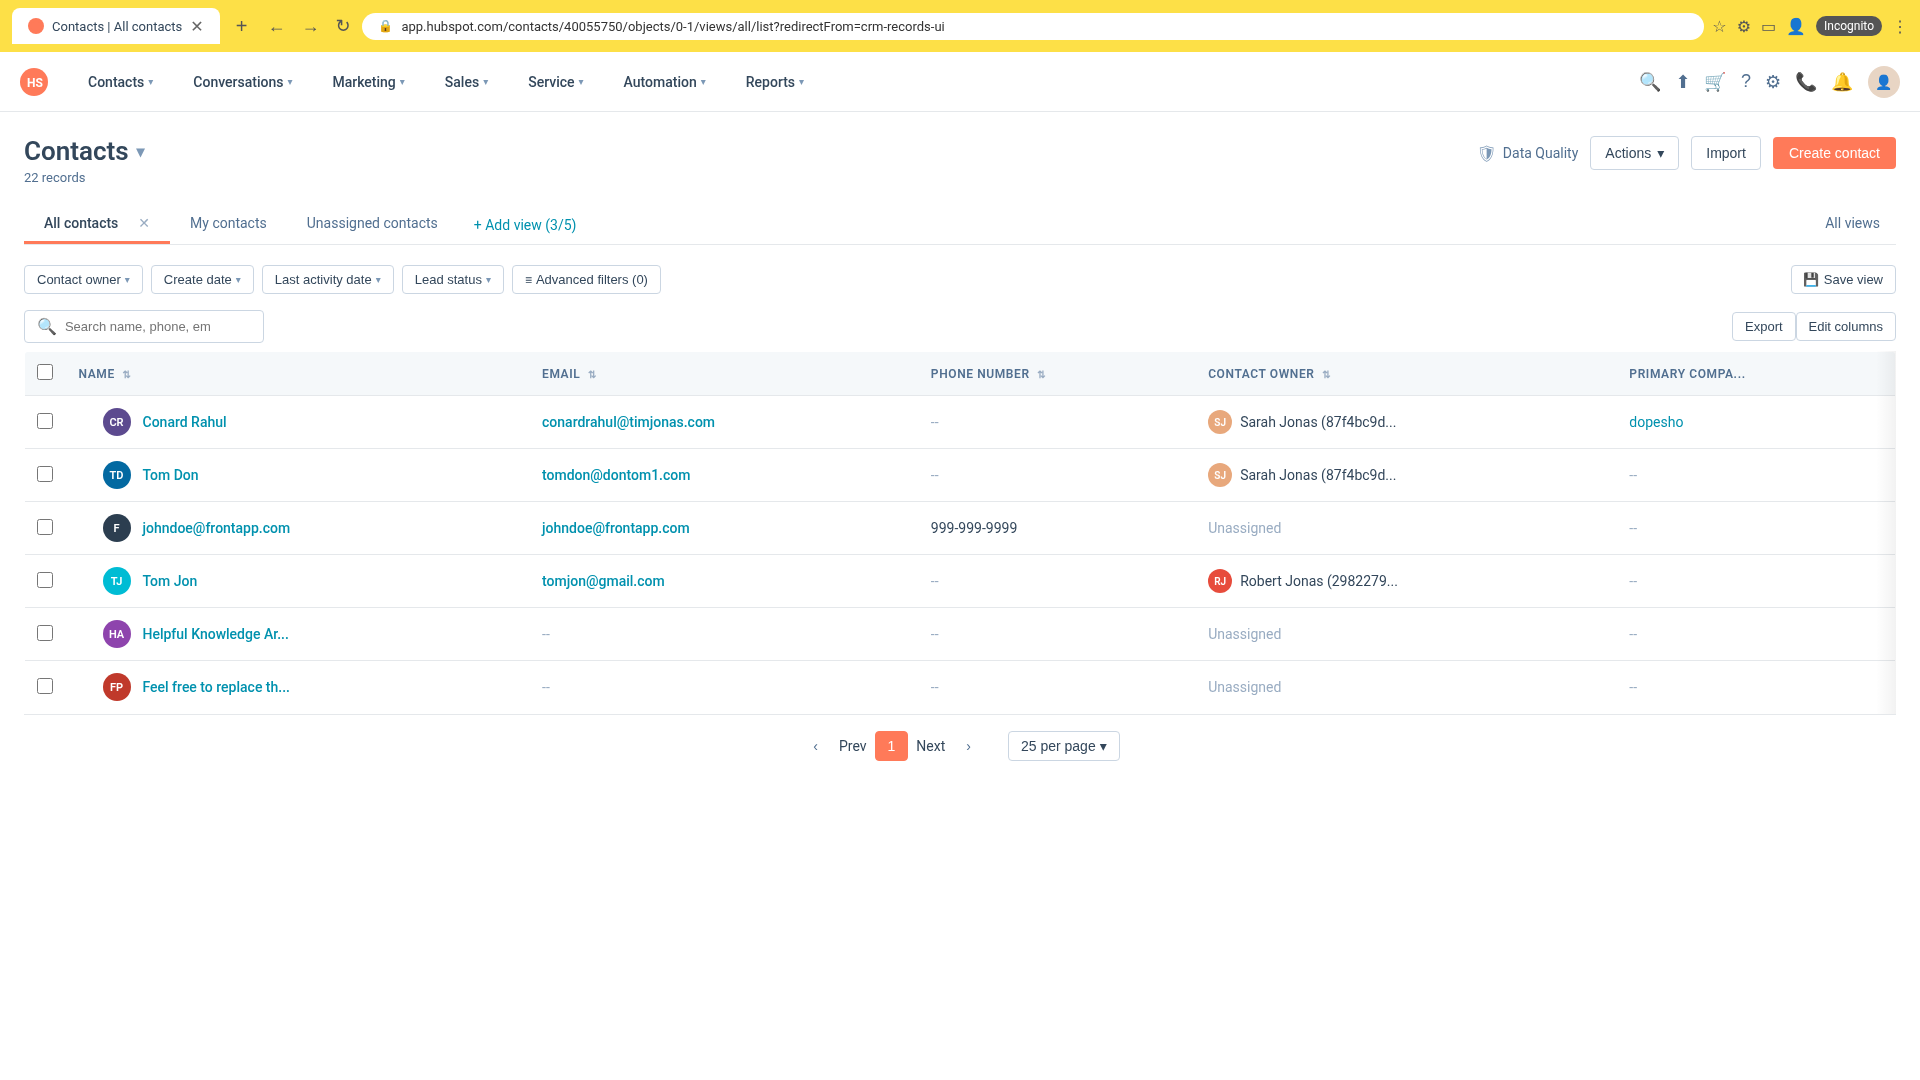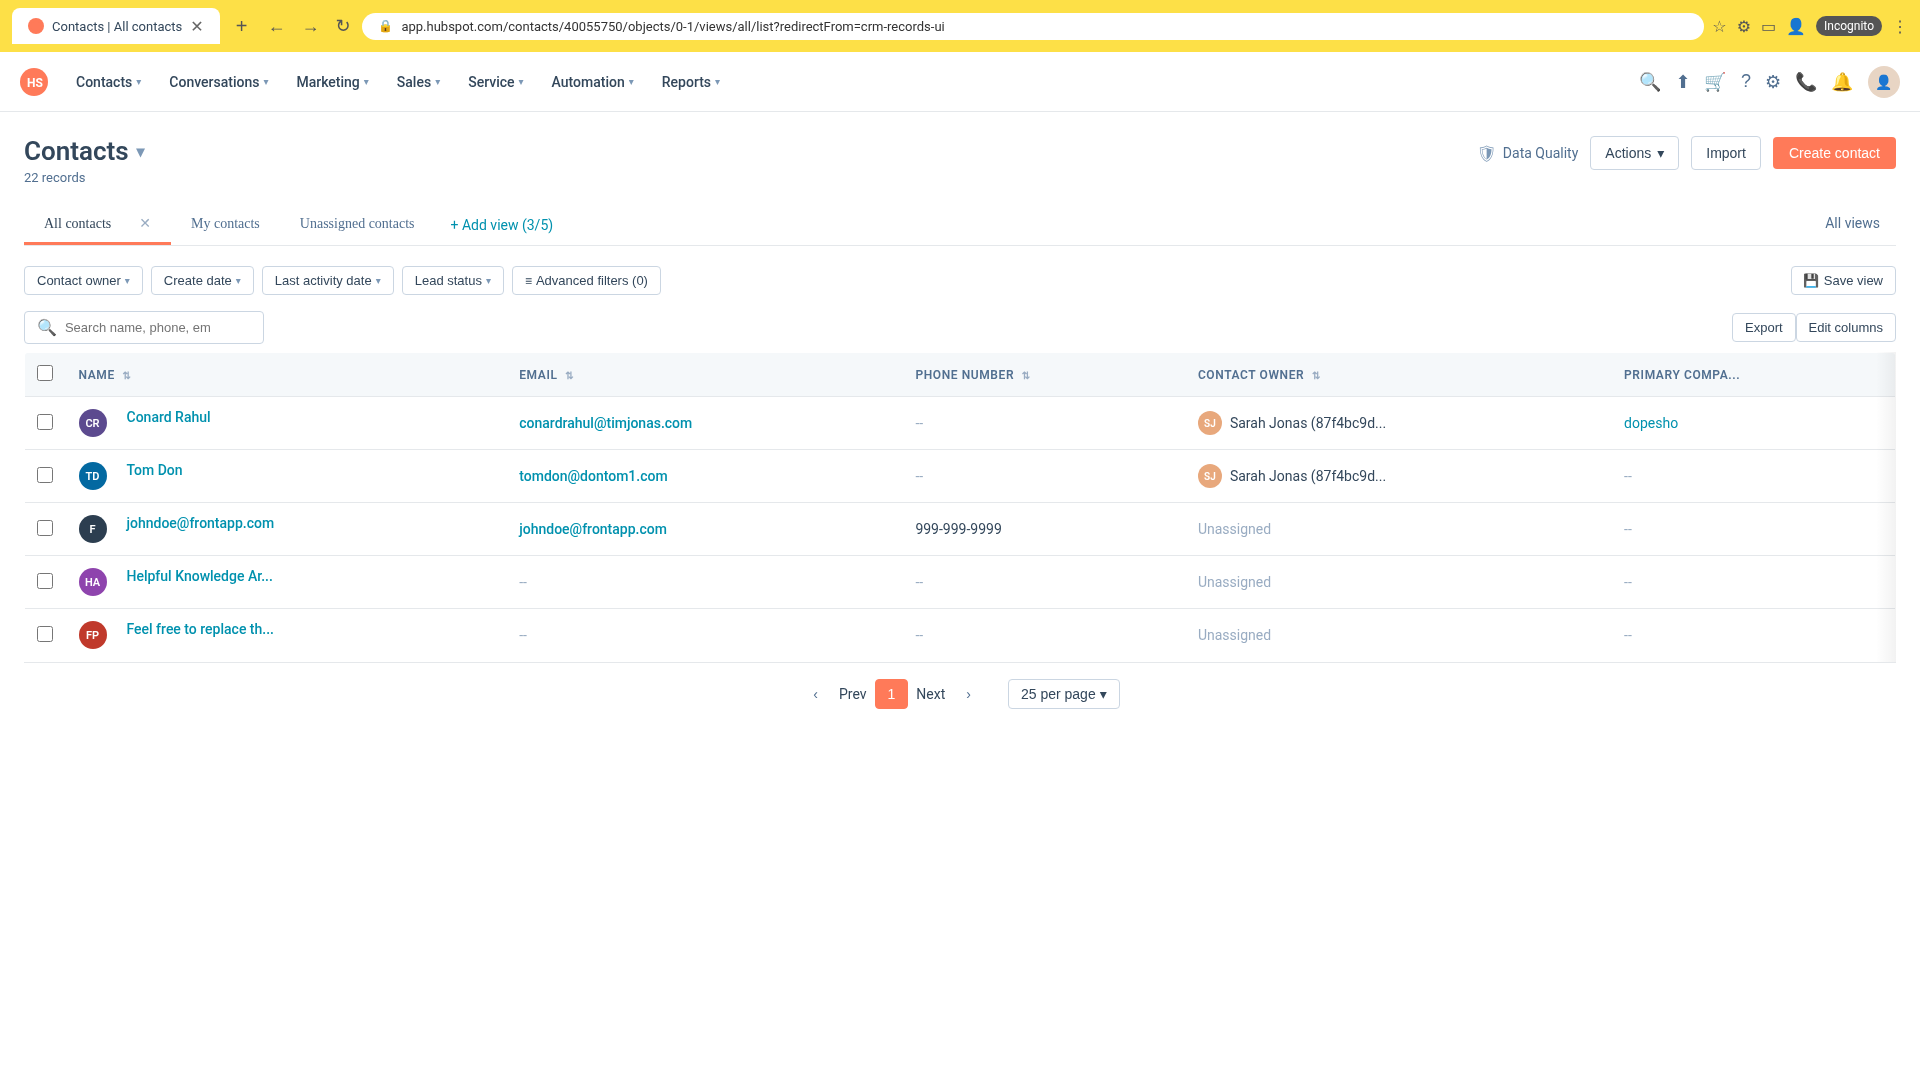--- a/index.html
+++ b/index.html
@@ -13,21 +13,21 @@
     .tab-new { background: transparent; border: none; font-size: 20px; color: #555; cursor: pointer; padding: 4px 8px; }
     .browser-nav { display: flex; align-items: center; gap: 8px; }
     .nav-btn { background: none; border: none; color: #555; cursor: pointer; font-size: 18px; padding: 4px; }
     .address-bar { flex: 1; background: #fff; border-radius: 20px; padding: 6px 16px; font-size: 13px; color: #333; border: none; display: flex; align-items: center; gap: 8px; }
     .address-bar-lock { color: #555; font-size: 12px; }
     .address-url { color: #333; font-size: 13px; }
     .browser-actions { display: flex; gap: 10px; align-items: center; color: #555; font-size: 16px; }
     .incognito-badge { background: #555; color: white; padding: 3px 8px; border-radius: 12px; font-size: 12px; }
 
     
-    .app-nav { background: #fff; border-bottom: 1px solid #e5e8eb; height: 60px; display: flex; align-items: center; padding: 0 20px; gap: 4px; justify-content: space-between; }
+    .app-nav { background: #fff; border-bottom: 1px solid #e5e8eb; height: 60px; display: flex; align-items: center; padding: 0 20px; gap: 16px; justify-content: space-between; }
     .hubspot-logo { color: #ff7a59; font-size: 24px; font-weight: bold; margin-right: 12px; display: flex; align-items: center; }
     .nav-item { padding: 8px 12px; border-radius: 4px; cursor: pointer; font-size: 14px; color: #33475b; font-weight: 500; display: flex; align-items: center; gap: 4px; white-space: nowrap; }
     .nav-item .chevron { font-size: 10px; color: #7c98b6; }
     .nav-spacer { flex: 1; }
     .nav-icons { display: flex; align-items: center; gap: 14px; color: #516f90; }
     .nav-icon-btn { cursor: pointer; font-size: 18px; color: #516f90; background: none; border: none; }
     .user-avatar { width: 32px; height: 32px; border-radius: 50%; background: #e8d5c4; display: flex; align-items: center; justify-content: center; cursor: pointer; font-size: 14px; }
 
     
     .main-content { padding: 24px 24px 0 24px; }
@@ -40,21 +40,21 @@
     .records-count { font-size: 13px; color: #516f90; }
     .page-actions { display: flex; align-items: center; gap: 12px; }
     .data-quality-btn { display: flex; align-items: center; gap: 6px; color: #516f90; font-size: 14px; cursor: pointer; }
     .data-quality-icon { color: #7c98b6; font-size: 16px; }
     .actions-btn { background: #fff; border: 1px solid #cbd6e2; color: #33475b; padding: 8px 14px; border-radius: 4px; cursor: pointer; font-size: 14px; display: flex; align-items: center; gap: 6px; }
     .import-btn { background: #fff; border: 1px solid #cbd6e2; color: #33475b; padding: 8px 14px; border-radius: 4px; cursor: pointer; font-size: 14px; }
     .create-btn { background: #ff7a59; color: white; padding: 8px 16px; border-radius: 4px; cursor: pointer; font-size: 14px; border: none; font-weight: 500; }
 
     
     .view-tabs { display: flex; align-items: stretch; gap: 0; margin-bottom: 20px; border-bottom: 1px solid #e5e8eb; }
-    .view-tab { padding: 10px 20px; font-size: 14px; color: #516f90; cursor: pointer; border-bottom: 3px solid transparent; white-space: nowrap; display: flex; align-items: flex-end; gap: 24px; font-family: Liberation Serif, serif; }
+    .view-tab { padding: 10px 20px; font-size: 14px; color: #516f90; cursor: pointer; border-bottom: 3px solid transparent; white-space: nowrap; display: flex; align-items: flex-end; gap: 16px; }
     .view-tab.active { color: #33475b; border-bottom-color: #ff7a59; font-weight: 500; }
     .view-tab.unassigned { color: #516f90; }
     .tab-close-btn { color: #99acc2; font-size: 14px; margin-left: 4px; }
     .add-view-btn { padding: 10px 16px; color: #0091ae; cursor: pointer; font-size: 14px; display: flex; align-items: center; gap: 4px; white-space: nowrap; }
     .all-views-btn { padding: 10px 16px; color: #516f90; cursor: pointer; font-size: 14px; margin-left: auto; }
 
     
     .filters-row { display: flex; align-items: center; gap: 8px; margin-bottom: 16px; }
     .filter-btn { background: #fff; border: 1px solid #cbd6e2; color: #33475b; padding: 6px 12px; border-radius: 4px; cursor: pointer; font-size: 13px; display: flex; align-items: center; gap: 4px; }
     .filter-btn .chevron { font-size: 10px; color: #7c98b6; }
@@ -71,21 +71,21 @@
     
     .contacts-table { width: 100%; border-collapse: collapse; border: 1px solid #e5e8eb; border-radius: 4px; overflow: hidden; }
     .contacts-table th { background: #f5f8fa; padding: 10px 14px; text-align: left; font-size: 12px; font-weight: 600; color: #516f90; text-transform: uppercase; letter-spacing: 0.05em; border-bottom: 1px solid #e5e8eb; white-space: nowrap; }
     .contacts-table th .sort-icon { color: #99acc2; margin-left: 4px; font-size: 10px; }
     .contacts-table td { padding: 12px 14px; border-bottom: 1px solid #e5e8eb; font-size: 14px; color: #33475b; }
     .contacts-table tr:last-child td { border-bottom: none; }
     .checkbox-cell { width: 40px; padding: 12px 8px 12px 12px !important; }
     .checkbox { width: 16px; height: 16px; cursor: pointer; }
 
     
-    .contact-name-cell { display: flex; gap: 20px; }
+    .contact-name-cell { display: flex; align-items: center; gap: 12px; margin-left: 24px; }
     .contact-avatar { width: 28px; height: 28px; border-radius: 50%; display: flex; align-items: center; justify-content: center; font-size: 11px; font-weight: 600; color: white; flex-shrink: 0; }
     .contact-link { color: #0091ae; text-decoration: none; font-weight: 500; }
 
     
     .owner-cell { display: flex; align-items: center; gap: 8px; }
     .owner-avatar { width: 24px; height: 24px; border-radius: 50%; display: flex; align-items: center; justify-content: center; font-size: 10px; font-weight: 600; color: white; flex-shrink: 0; }
 
     
     .company-link { color: #0091ae; text-decoration: none; }
 
@@ -354,20 +354,38 @@
             </td>
             <td><a class="contact-link" href="mailto:johndoe@frontapp.com">johndoe@frontapp.com</a></td>
             <td><span>999-999-9999</span></td>
             <td><span class="empty-val">Unassigned</span></td>
             <td><span class="empty-val">--</span></td>
           </tr>
           <tr>
             <td class="checkbox-cell"><input type="checkbox" class="checkbox" style=""></td>
             <td>
       <div class="contact-name-cell">
+        <div class="contact-avatar" style="background:#00bcd4">TJ</div>
+        <a class="contact-link" href="#">Tom Jon</a>
+      </div>
+            </td>
+            <td><a class="contact-link" href="mailto:tomjon@gmail.com">tomjon@gmail.com</a></td>
+            <td><span class="empty-val">--</span></td>
+            <td>
+        <div class="owner-cell">
+          <div class="owner-avatar" style="background:#e74c3c">RJ</div>
+          <span>Robert Jonas (2982279...</span>
+        </div>
+            </td>
+            <td><span class="empty-val">--</span></td>
+          </tr>
+          <tr>
+            <td class="checkbox-cell"><input type="checkbox" class="checkbox" style=""></td>
+            <td>
+      <div class="contact-name-cell">
         <div class="contact-avatar" style="background:#8e44ad">HA</div>
         <a class="contact-link" href="#">Helpful Knowledge Ar...</a>
       </div>
             </td>
             <td><span class="empty-val">--</span></td>
             <td><span class="empty-val">--</span></td>
             <td><span class="empty-val">Unassigned</span></td>
             <td><span class="empty-val">--</span></td>
           </tr>
           <tr>

